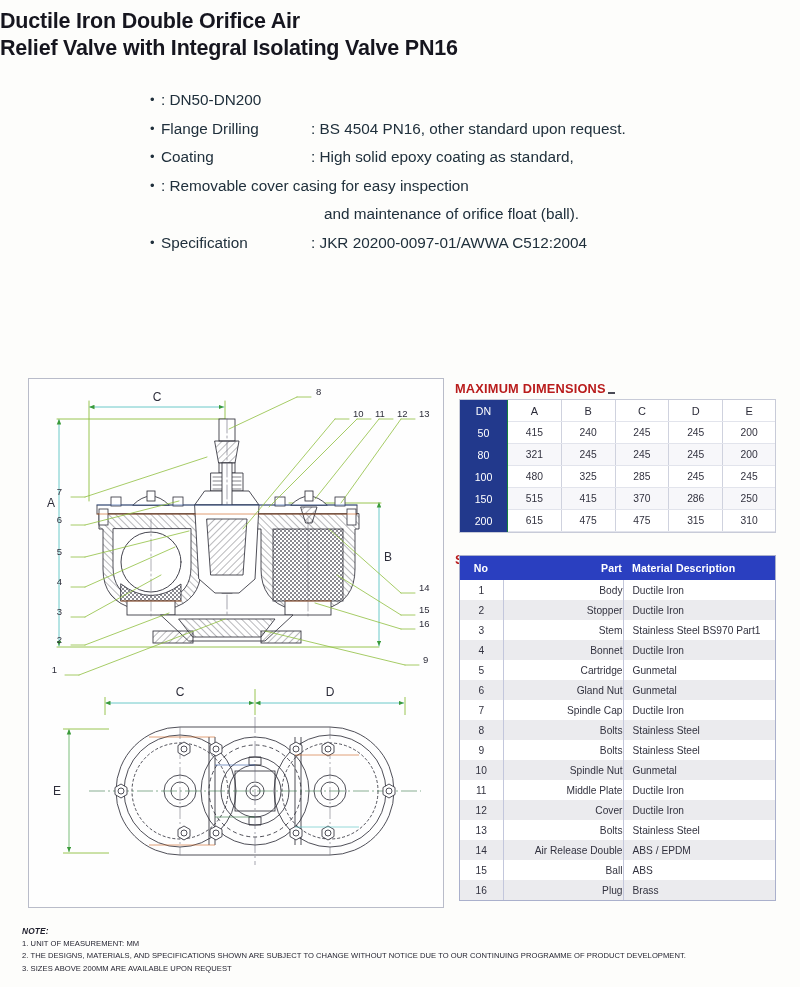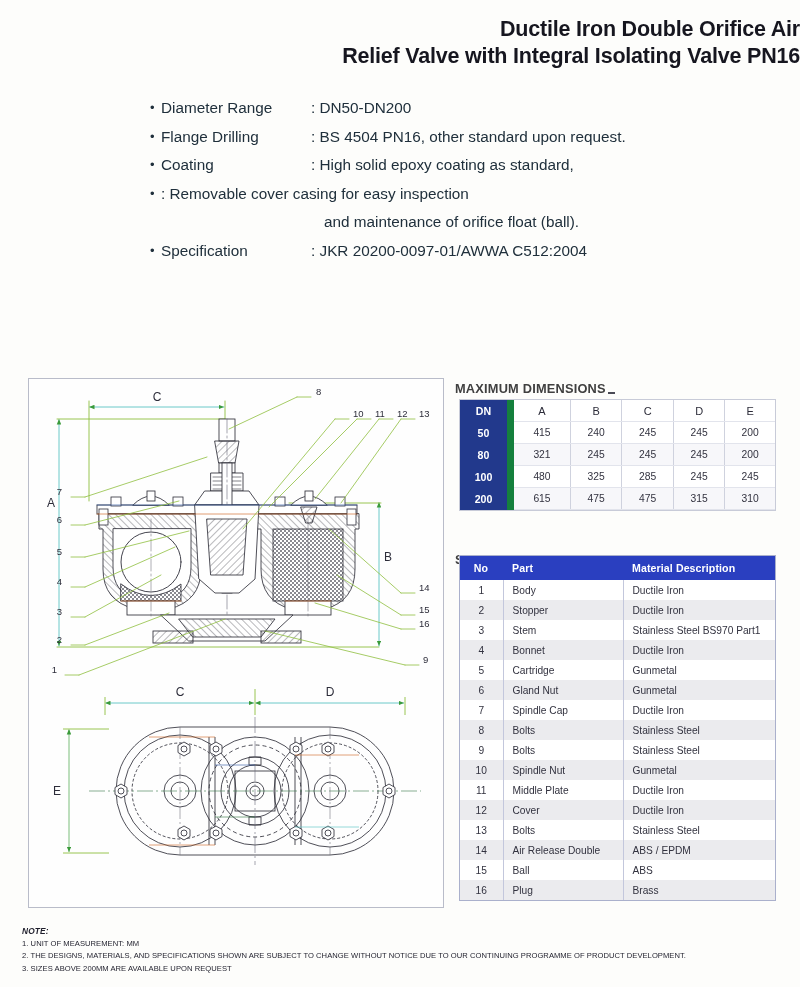--- a/index.html
+++ b/index.html
@@ -6,22 +6,22 @@
   body{
     width:800px;height:987px;
     background:#fdfdfb;
     font-family:"Liberation Sans", sans-serif;
     color:#1a1a28;
     position:relative;
     overflow:hidden;
   }
   
   #title-block{
-    padding-top:16px;
-    text-align:right;
+    padding-top:8px;
+    text-align:left;
   }
   #title-block .tline{
     font-weight:bold;
     font-size:21.5px;
     letter-spacing:-0.2px;
     line-height:27px;
     color:#16161f;
   }
   
   #intro-specs{
@@ -47,41 +47,41 @@
   }
   #drawing-panel svg{display:block;}
   .dimtxt{font-family:"Liberation Sans",sans-serif;font-size:12px;fill:#2d2d3a;}
   .callout{font-family:"Liberation Sans",sans-serif;font-size:9.5px;fill:#2d2d3a;}
   
   .sec-title{
     position:absolute;
     font-size:12.8px;
     font-weight:bold;
     letter-spacing:0.2px;
-    color:#404040;
+    color:#b91c1c;
   }
   #dim-title{left:455px;top:381px;}
   #spec-title{left:455px;top:552px;}
   table{border-collapse:collapse;font-size:10.3px;}
   
   #dim-table{
     position:absolute;left:460px;top:400px;width:315px;
     box-shadow:0 0 0 1px #c8cbd8;
   }
   #dim-table td,#dim-table th{
     height:21px;padding:0;text-align:center;vertical-align:middle;
     border-right:1px solid #cfd2de;
     border-bottom:1px solid #e2e4ec;
     color:#32323f;
     font-weight:normal;
   }
   #dim-table th{font-size:11px;color:#2b2b38;}
   #dim-table tr td:first-child,#dim-table tr th:first-child{
-    background:#22398c;color:#fff;font-weight:bold;font-size:10.6px;
-    border-right:7px solid #15803d;border-bottom:none;
+    background:#22398c;color:#fff;font-weight:normal;font-size:10.6px;
+    border-right:1px solid #15803d;border-bottom:none;
     width:47px;
   }
   #dim-table tr:nth-child(even) td:not(:first-child){background:#f7f7fa;}
   #dim-table tr:nth-child(odd) td:not(:first-child){background:#ffffff;}
   #dim-table thead th:not(:first-child){background:#ffffff;}
   #dim-table td:last-child,#dim-table th:last-child{border-right:none;}
   #dim-dash{
     position:absolute;left:608px;top:392px;width:7px;height:2px;background:#4a4a55;
   }
   
@@ -96,21 +96,21 @@
   }
   #spec-table td{
     height:20px;padding:0 0 0 9px;
     color:#32323f;font-size:10.2px;
     border-right:1px solid #c3c7dc;
   }
   #spec-table td:last-child{border-right:none;}
   #spec-table th:last-child{border-right:none;}
   #spec-table .c-no{width:42px;text-align:center;padding-left:0;}
   #spec-table th.c-no{text-align:center;padding-left:0;margin-left:20px;}
-  #spec-table .c-part{width:110px;}
+  #spec-table .c-part{width:110px;text-align:right;}
   #spec-table tbody tr:nth-child(even) td{background:#ebebee;}
   #spec-table tbody tr:nth-child(odd) td{background:#ffffff;}
   
   #notes{
     position:absolute;left:22px;top:925px;width:760px;
     font-size:7.6px;color:#1d1d2a;line-height:12.6px;letter-spacing:0.05px;
   }
   #notes .note-head{font-weight:bold;font-size:8.3px;letter-spacing:0.2px;font-style:italic;}
 </style>
 </head>
@@ -118,21 +118,20 @@
 
 <div id="title-block">
   <div class="tline">Ductile Iron Double Orifice Air</div>
   <div class="tline">Relief Valve with Integral Isolating Valve PN16</div>
 </div>
 
 <div id="intro-specs">
 
   <div class="spec-row">
     <span class="spec-bullet">•</span>
-    <span class="spec-label">Diameter Range</span>
     <span class="spec-value">: DN50-DN200</span>
   </div>
 
   <div class="spec-row">
     <span class="spec-bullet">•</span>
     <span class="spec-label">Flange Drilling</span>
     <span class="spec-value">: BS 4504 PN16, other standard upon request.</span>
   </div>
 
   <div class="spec-row">
@@ -464,20 +463,28 @@
     </tr>
     <tr>
       <td>100</td>
       <td>480</td>
       <td>325</td>
       <td>285</td>
       <td>245</td>
       <td>245</td>
     </tr>
     <tr>
+      <td>150</td>
+      <td>515</td>
+      <td>415</td>
+      <td>370</td>
+      <td>286</td>
+      <td>250</td>
+    </tr>
+    <tr>
       <td>200</td>
       <td>615</td>
       <td>475</td>
       <td>475</td>
       <td>315</td>
       <td>310</td>
     </tr>
   </tbody>
 </table>
 

